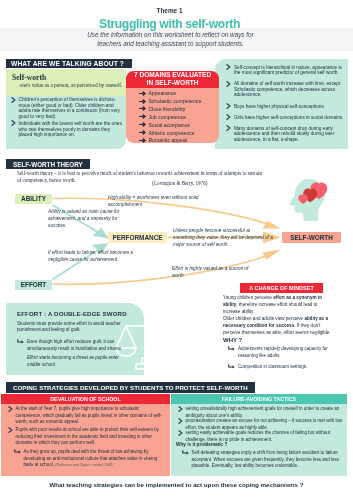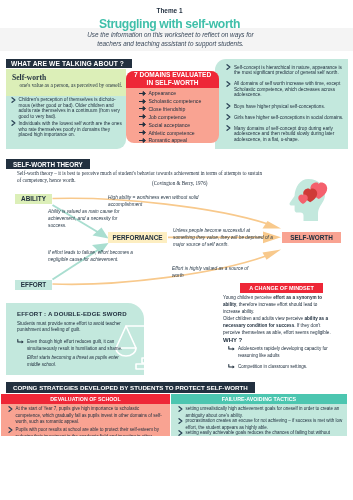--- a/index.html
+++ b/index.html
@@ -1,17 +1,17 @@
 <!DOCTYPE html>
 <html><head>
 <meta charset="utf-8">
 <style>
   html,body{margin:0;padding:0;background:#fff;}
   body{width:353px;height:500px;font-family:"Liberation Sans",sans-serif;overflow:hidden;}
-  #page{position:relative;width:353px;height:436px;background:#fff;overflow:hidden;}
+  #page{position:relative;width:353px;height:500px;background:#fff;overflow:hidden;}
   .abs{position:absolute;}
 
   
   #hdr-band{left:0;top:28px;width:353px;height:23px;background:#f4f4f4;}
   #theme-label{left:-7px;top:6.6px;width:353px;text-align:center;font-size:6.4px;font-weight:bold;color:#1f2d3d;}
   #page-title{left:-7px;top:17.2px;width:353px;text-align:center;font-size:12.2px;font-weight:bold;color:#3fbfa9;letter-spacing:-.35px;}
   .sub{left:-6px;width:353px;text-align:center;font-size:6.35px;font-style:italic;color:#39485a;}
   #sub1{top:31px;}
   #sub2{top:39.5px;}
 

